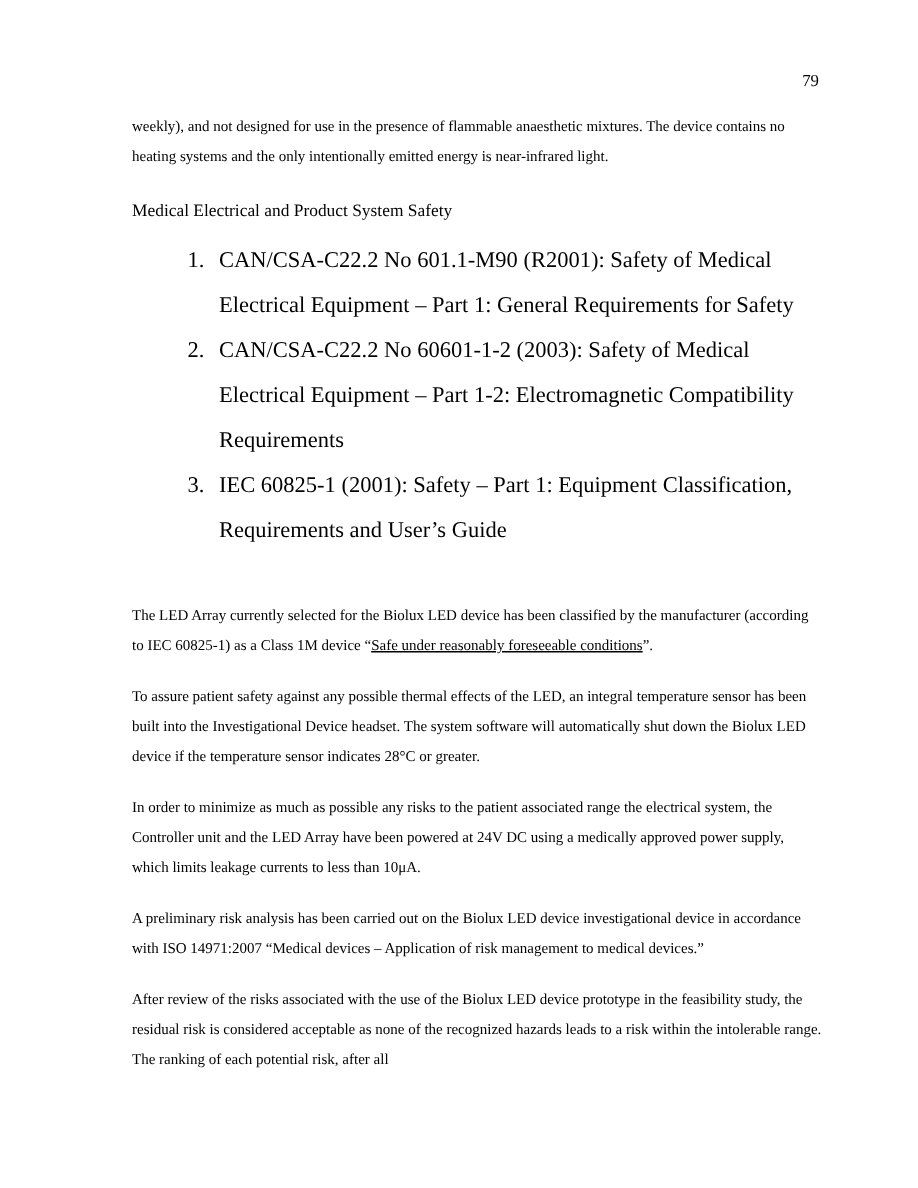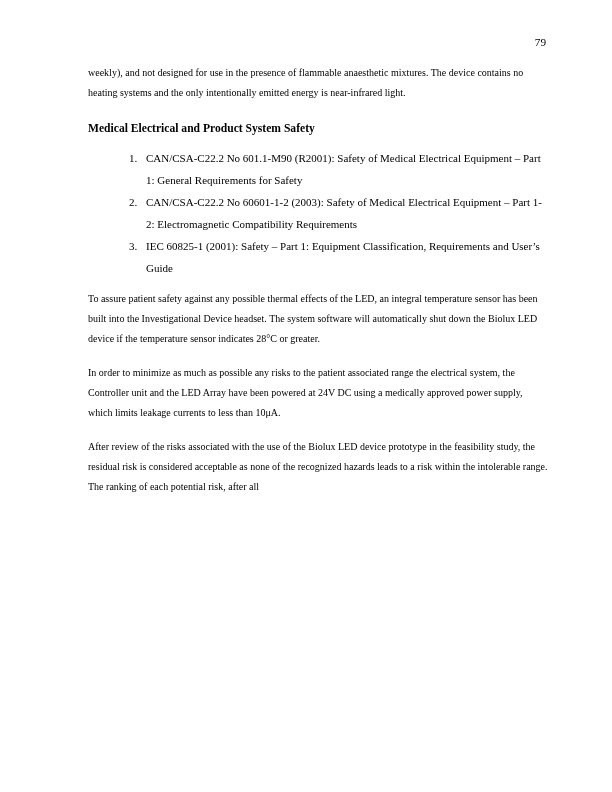--- a/index.html
+++ b/index.html
@@ -11,48 +11,48 @@
     width: 612px;
     height: 792px;
     font-family: "Liberation Serif", "DejaVu Serif", serif;
     color: #000000;
     position: relative;
     overflow: hidden;
   }
   .page {
     position: absolute;
     left: 0;
-    top: 0;
+    top: 12px;
     width: 612px;
     height: 752px;
     box-sizing: border-box;
     padding: 36px 64px 40px 88px;
   }
   .page-number {
     text-align: right;
     font-size: 11.2px;
     line-height: 1.2;
     margin: 0 2px 14px 0;
   }
   .body-text {
     font-size: 10px;
     line-height: 2.0;
     text-align: left;
     margin: 0 0 14px 0;
   }
   .heading {
     font-size: 11.6px;
     line-height: 2.0;
-    font-weight: bold;
+    font-weight: normal;
     margin: 12px 0 6px 0;
   }
   ol.numbered {
-    margin: 4px 0 10px 0;
+    margin: 4px 0 32px 0;
     padding-left: 52px;
-    font-size: 11px;
+    font-size: 15px;
     line-height: 2.0;
   }
   ol.numbered li {
     margin: 0 0 0 0;
     padding-left: 6px;
   }
   .underline {
     text-decoration: underline;
   }
 </style>
@@ -67,22 +67,24 @@
 
   <p class="heading">Medical Electrical and Product System Safety</p>
 
 
   <ol class="numbered">
     <li>CAN/CSA-C22.2 No 601.1-M90 (R2001): Safety of Medical Electrical Equipment – Part 1: General Requirements for Safety</li>
     <li>CAN/CSA-C22.2 No 60601-1-2 (2003): Safety of Medical Electrical Equipment – Part 1-2: Electromagnetic Compatibility Requirements</li>
     <li>IEC 60825-1 (2001): Safety – Part 1: Equipment Classification, Requirements and User’s Guide</li>
   </ol>
 
+  <p class="body-text"><span>The LED Array currently selected for the Biolux LED device has been classified by the manufacturer (according to IEC 60825-1) as a Class 1M device “</span><span class="underline">Safe under reasonably foreseeable conditions</span><span>”.</span></p>
 
   <p class="body-text">To assure patient safety against any possible thermal effects of the LED, an integral temperature sensor has been built into the Investigational Device headset. The system software will automatically shut down the Biolux LED device if the temperature sensor indicates 28°C or greater.</p>
 
   <p class="body-text">In order to minimize as much as possible any risks to the patient associated range the electrical system, the Controller unit and the LED Array have been powered at 24V DC using a medically approved power supply, which limits leakage currents to less than 10μA.</p>
 
 
+  <p class="body-text">A preliminary risk analysis has been carried out on the Biolux LED device investigational device in accordance with ISO 14971:2007 “Medical devices – Application of risk management to medical devices.”</p>
 
   <p class="body-text">After review of the risks associated with the use of the Biolux LED device prototype in the feasibility study, the residual risk is considered acceptable as none of the recognized hazards leads to a risk within the intolerable range. The ranking of each potential risk, after all</p>
 
 </div>
 
 </body></html>

